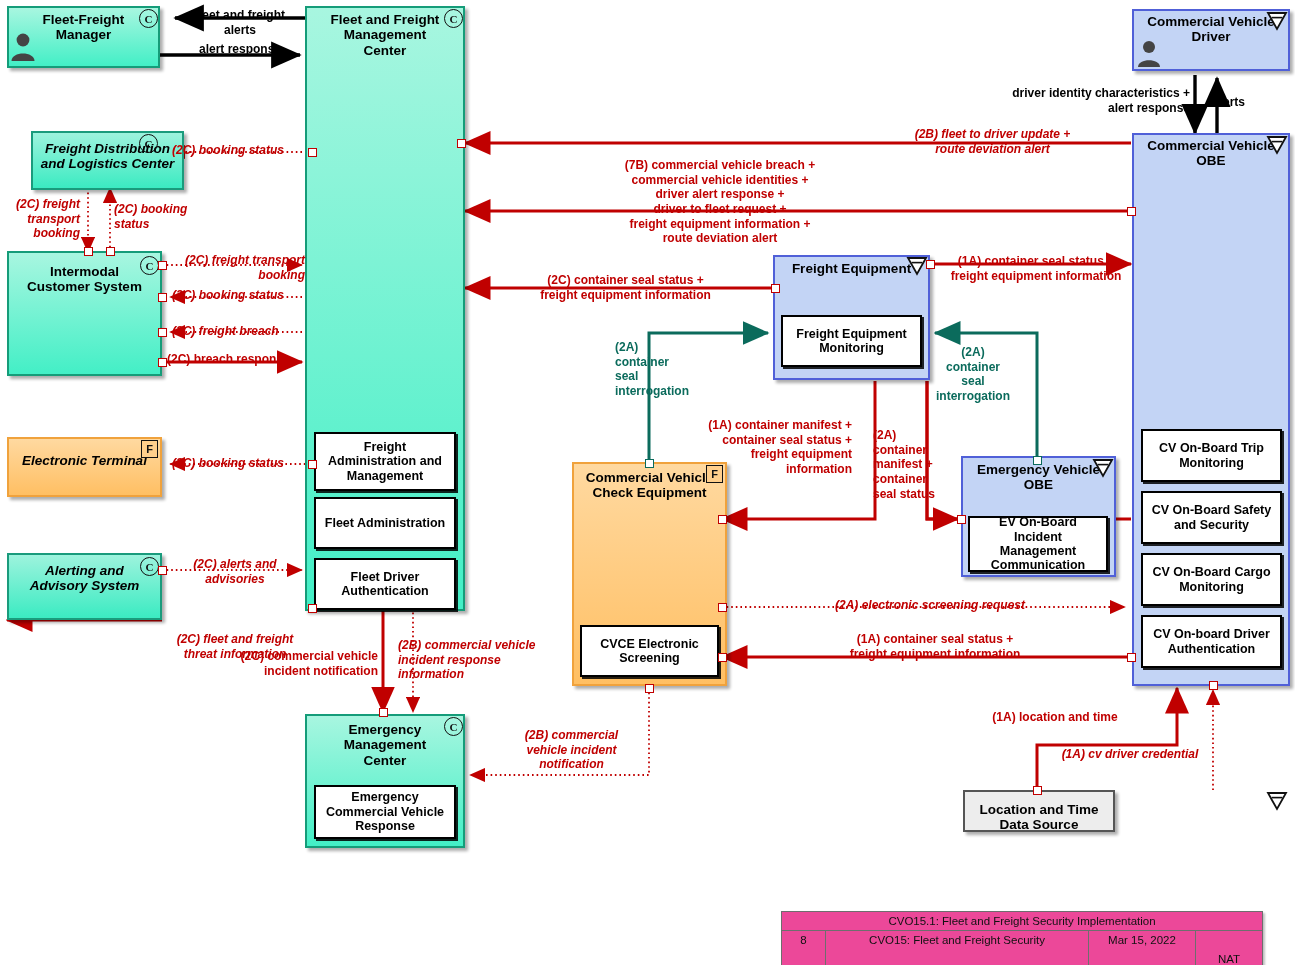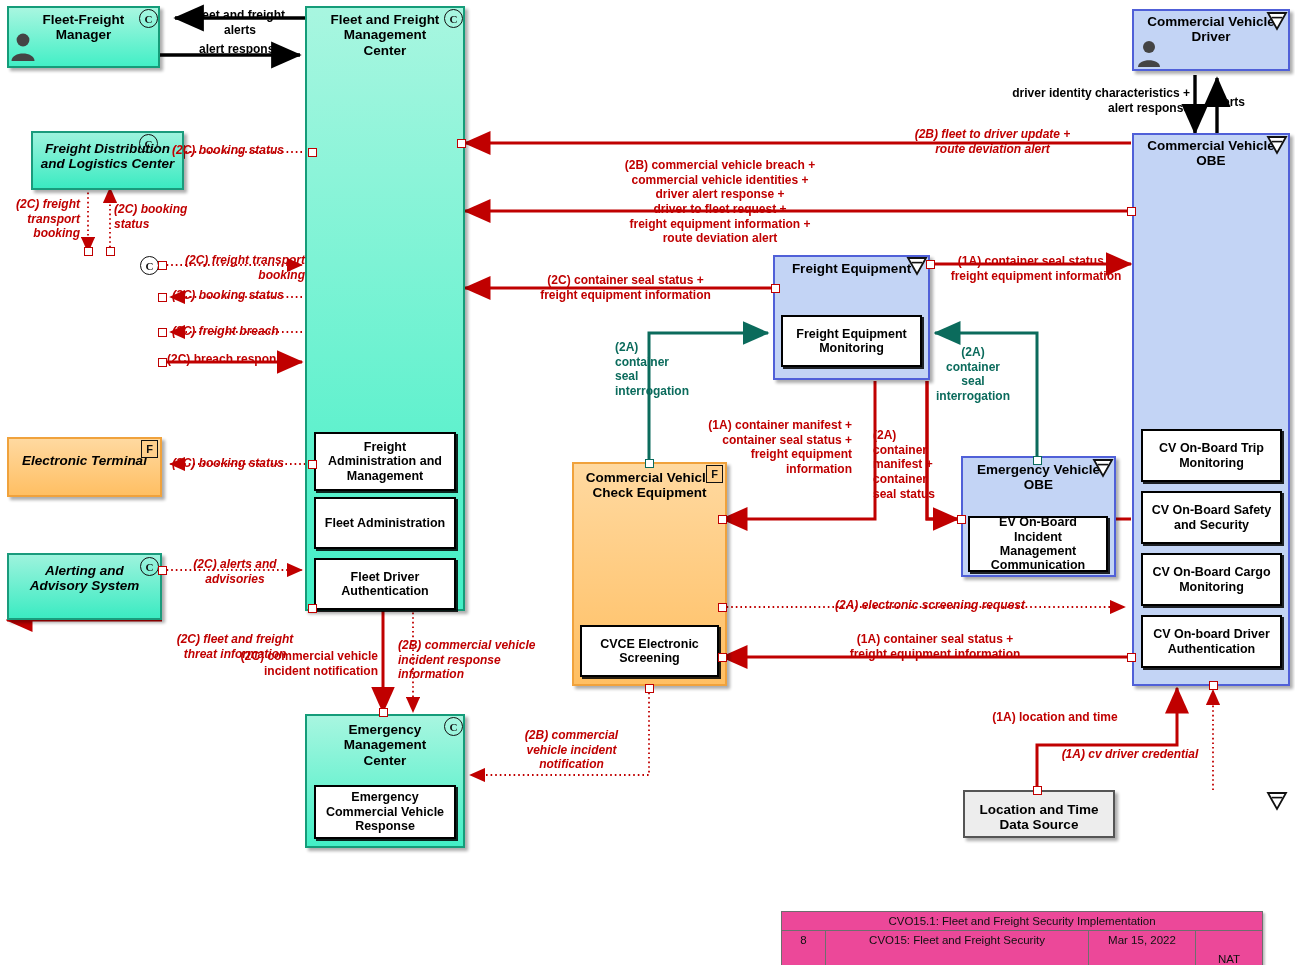--- a/index.html
+++ b/index.html
@@ -226,20 +226,24 @@
 Authentication</div>
 
   <div class="node teal-plain italic" style="left:7px; top:131px; width:153px; height:59px;margin-left:24px;">
     <span class="title" style="white-space:pre-line; padding-top:8px;">Freight Distribution
 and Logistics Center</span>
   </div>
   <div class="badge badge-c" style="left:139px; top:134px;">
       <span>C</span>
     </div>
 
+  <div class="node teal" style="left:7px; top:251px; width:155px; height:125px;">
+    <span class="title" style="white-space:pre-line; padding-top:11px;">Intermodal
+Customer System</span>
+  </div>
   <div class="badge badge-c" style="left:140px; top:256px;">
       <span>C</span>
     </div>
 
   <div class="node orange italic" style="left:7px; top:437px; width:155px; height:60px;">
     <span class="title" style="white-space:pre-line; padding-top:14px;">Electronic Terminal</span>
   </div>
   <div class="badge badge-f" style="left:141px; top:440px;">
       <span>F</span>
     </div>
@@ -329,21 +333,21 @@
   </div>
   <div class="fn" style="left:1141px; top:429px; width:141px; height:53px; white-space:pre-line;">CV On-Board Trip
 Monitoring</div>
   <div class="fn" style="left:1141px; top:491px; width:141px; height:53px; white-space:pre-line;">CV On-Board Safety
 and Security</div>
   <div class="fn" style="left:1141px; top:553px; width:141px; height:53px; white-space:pre-line;">CV On-Board Cargo
 Monitoring</div>
   <div class="fn" style="left:1141px; top:615px; width:141px; height:53px; white-space:pre-line;">CV On-board Driver
 Authentication</div>
 
-  <div class="node grey" style="left:963px; top:790px; width:152px; height:48px;">
+  <div class="node grey" style="left:963px; top:790px; width:152px; height:42px;">
     <span class="title" style="white-space:pre-line; padding-top:10px;">Location and Time
 Data Source</span>
   </div>
 
   <div class="badge badge-v" style="left:1266px; top:791px;">
     <svg width="22" height="20" viewBox="0 0 22 20">
         <path d="M2,2 L20,2 L11,18 Z" fill="#fff" stroke="#111" stroke-width="1.8"></path>
         <path d="M5.6,6.6 L16.4,6.6" stroke="#111" stroke-width="1.6"></path>
       </svg>
   </div>
@@ -405,21 +409,21 @@
   <div class="lbl it l" style="left:398px; top:638px; width:165px; white-space:pre-line;">(2B) commercial vehicle
 incident response
 information</div>
   <div class="lbl it c" style="left:494px; top:728px; width:155px; white-space:pre-line;">(2B) commercial
 vehicle incident
 notification</div>
 
   <div class="lbl mix c" style="left:855px; top:127px; width:275px;"><span style="white-space:pre-line; font-style:italic;">(2B) fleet to driver update +
 route deviation alert</span></div>
 
-  <div class="lbl c" style="left:470px; top:158px; width:500px; white-space:pre-line;">(2B) commercial vehicle breach +
+  <div class="lbl c" style="left:470px; top:158px; width:500px; white-space:pre-line;">(7B) commercial vehicle breach +
 commercial vehicle identities +
 driver alert response +
 driver to fleet request +
 freight equipment information +
 route deviation alert</div>
 
   <div class="lbl c" style="left:478px; top:273px; width:295px; white-space:pre-line;">(2C) container seal status +
 freight equipment information</div>
 
   <div class="lbl blk r" style="left:910px; top:86px; width:280px; white-space:pre-line;">driver identity characteristics +

